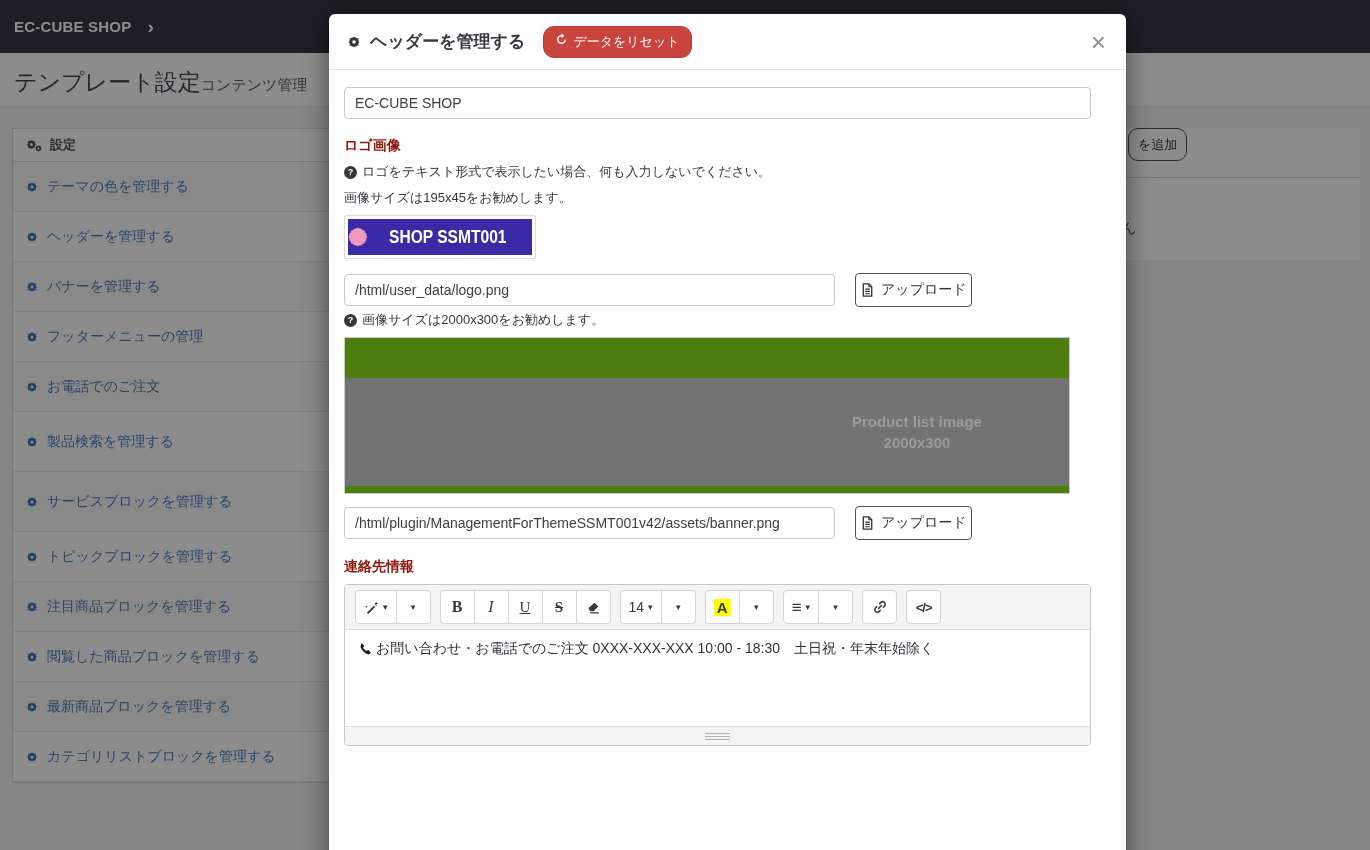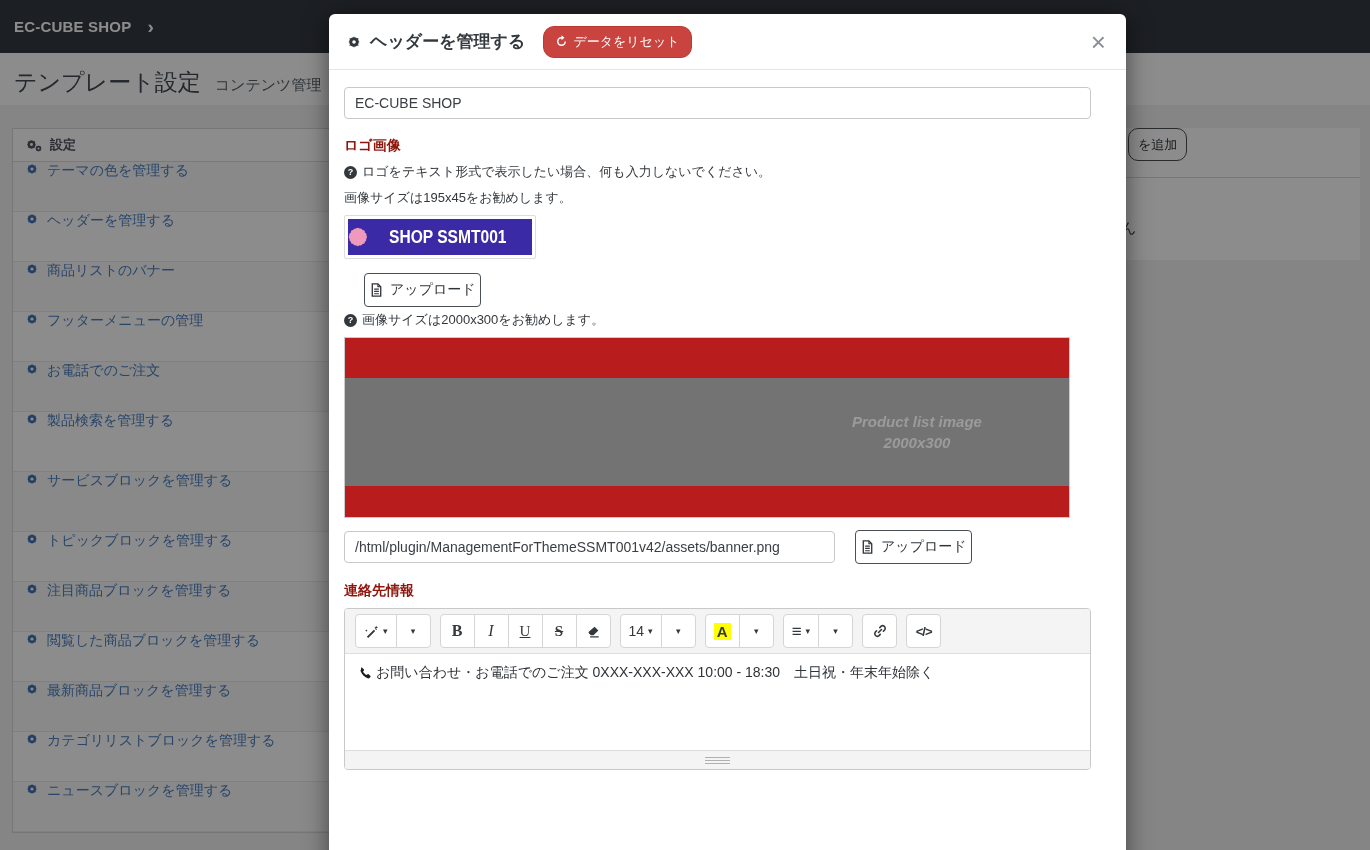--- a/index.html
+++ b/index.html
@@ -8,30 +8,30 @@
 
   
   .navbar { position:absolute; left:0; top:0; width:1370px; height:53px; background:#343a40;
             display:flex; align-items:center; padding:0 14px; z-index:1; }
   .brand { color:#fff; font-weight:bold; font-size:15px; letter-spacing:.2px; }
   .brand-chevron { color:#fff; font-weight:bold; font-size:19px; margin-left:16px; line-height:1; }
 
   .page-header { position:absolute; left:0; top:53px; width:1370px; height:52px; background:#ffffff;
                  display:flex; align-items:baseline; padding:0 14px; padding-top:14px; z-index:1; }
   .page-title { font-size:23px; color:#424a54; font-weight:normal; }
-  .page-subtitle { font-size:15px; color:#5a6268; margin-left:14px; }
+  .page-subtitle { font-size:15px; color:#5a6268; }
 
   .card { position:absolute; background:#fff; border:1px solid #d8d8d8; z-index:1;font-family:Liberation Mono, monospace; }
   .settings-card { left:12px; top:128px; width:326px; }
   .settings-card-header { height:33px; display:flex; align-items:center; gap:7px;
                           padding:0 12px; font-size:13px; font-weight:bold; color:#525263;
                           border-bottom:1px solid #ddd; }
   .cogs { position:relative; width:18px; height:15px; color:#525263; }
   .cogs svg { position:absolute; }
-  .settings-row { display:flex; align-items:flex-start; gap:8px; padding:0 12px; height:50px;
+  .settings-row { display:flex; align-items:center; gap:8px; padding:0 12px; height:50px;
                   border-bottom:1px solid #e9e9e9; font-size:14px; color:#4c7fc0; cursor:pointer; }
   .settings-row.tall { height:60px; }
   .settings-row:nth-child(even) { background:rgba(0,0,0,0.025); }
   .gear-blue { color:#4173b4; flex:0 0 auto; }
 
   .right-card-bg { position:absolute; left:1100px; top:128px; width:260px; height:132px;
                    background:#fff; z-index:1; }
   .right-card-divider { position:absolute; left:1126px; top:177px; width:234px; height:0;
                         border-top:1px solid #d8d8d8; z-index:1; }
   .add-btn { position:absolute; left:1128px; top:128px; height:33px; min-width:49px; z-index:1;
@@ -44,21 +44,21 @@
   .backdrop { position:absolute; inset:0; background:rgba(0,0,0,0.45); z-index:5; }
 
   
   .modal { position:absolute; left:329px; top:14px; width:797px; height:1000px; background:#fff;
            border-radius:6px; box-shadow:0 5px 24px rgba(0,0,0,.5); z-index:10; }
   .modal-header { height:56px; display:flex; align-items:center; padding:0 18px 0 17px;
                   border-bottom:1px solid #e5e5e5; }
   .modal-title { display:flex; align-items:center; gap:8px; font-size:17px; font-weight:bold; color:#33383d; }
   .modal-title .gear-dark { color:#33383d; }
   .btn-danger { margin-left:18px; background:#c9443e; border:1px solid #bd3a34; border-radius:11px;
-                color:#fff; font-size:13px; padding:6px 11px; display:flex; align-items:center; gap:5px;
+                color:#fff; font-size:13px; padding:6px 11px; display:flex; align-items:flex-start; gap:5px;
                 cursor:pointer; }
   .modal-close { margin-left:auto; color:#8a9096; font-size:26px; line-height:1; font-weight:normal;
                  cursor:pointer; padding:0 2px; }
 
   .modal-body { padding:17px 35px 0 15px; }
   .field-label { color:#8f160c; font-weight:bold; font-size:14px; margin-top:18px; margin-bottom:8px; }
   .field-label:first-child { margin-top:0; }
   .text-input { width:100%; height:32px; border:1px solid #c8c8c8; border-radius:4px;
                 padding:0 10px; font-size:14px; color:#3c4045; font-family:inherit; background:#fff; }
   .help-line { font-size:13px; color:#33383d; margin-bottom:8px; display:flex; align-items:center; gap:5px; }
@@ -72,22 +72,22 @@
   .logo-flower { color:#ef9abd; }
   .logo-text { color:#fff; font-weight:bold; font-size:19px; letter-spacing:0;
                transform:scaleX(.82); transform-origin:left center; white-space:nowrap; }
 
   .path-row { display:flex; align-items:center; margin-bottom:4px; }
   .path-row .text-input { width:491px; flex:0 0 auto; }
   .btn-upload { margin-left:20px; height:34px; background:#fff; border:1px solid #4a5056; border-radius:4px;
                 color:#2f3439; font-size:14px; padding:0 4px; display:flex; align-items:center; gap:6px;
                 cursor:pointer; }
 
-  .banner-box { width:726px; height:181px; border:1px solid #ccc; background:#b91c1c; overflow:hidden;
-                margin-bottom:12px;font-style:italic; }
+  .banner-box { width:726px; height:157px; border:1px solid #ccc; background:#4d7c0f; overflow:hidden;
+                margin-bottom:12px; }
   .banner-img { position:relative; margin-top:40px; height:108px; background:#737373; }
   .banner-img-text { position:absolute; left:79%; top:50%; transform:translate(-50%,-50%);
                      text-align:center; color:#9b9b9b; font-weight:bold; font-size:15px; line-height:1.4;
                      white-space:nowrap; }
 
   
   .editor { border:1px solid #c8c8c8; border-radius:4px; overflow:hidden; }
   .editor-toolbar { background:#f4f4f4; border-bottom:1px solid #ddd; padding:5px 10px;
                     display:flex; align-items:center; gap:9px; }
   .btn-group { display:flex; }
@@ -199,21 +199,21 @@
     <div class="settings-row">
       <svg class="gear-blue" width="14" height="14" viewBox="0 0 16 16">
           <use href="#gear"></use>
         </svg>
       <span>ヘッダーを管理する</span>
     </div>
     <div class="settings-row">
       <svg class="gear-blue" width="14" height="14" viewBox="0 0 16 16">
           <use href="#gear"></use>
         </svg>
-      <span>商品リストのバナー</span>
+      <span>バナーを管理する</span>
     </div>
     <div class="settings-row">
       <svg class="gear-blue" width="14" height="14" viewBox="0 0 16 16">
           <use href="#gear"></use>
         </svg>
       <span>フッターメニューの管理</span>
     </div>
     <div class="settings-row">
       <svg class="gear-blue" width="14" height="14" viewBox="0 0 16 16">
           <use href="#gear"></use>
@@ -254,26 +254,20 @@
       <svg class="gear-blue" width="14" height="14" viewBox="0 0 16 16">
           <use href="#gear"></use>
         </svg>
       <span>最新商品ブロックを管理する</span>
     </div>
     <div class="settings-row">
       <svg class="gear-blue" width="14" height="14" viewBox="0 0 16 16">
           <use href="#gear"></use>
         </svg>
       <span>カテゴリリストブロックを管理する</span>
-    </div>
-    <div class="settings-row">
-      <svg class="gear-blue" width="14" height="14" viewBox="0 0 16 16">
-          <use href="#gear"></use>
-        </svg>
-      <span>ニュースブロックを管理する</span>
     </div>
   </div>
 
   <div class="right-card-bg"></div>
   <div class="right-card-divider"></div>
   <button class="add-btn">を追加</button>
   <span class="text-fragment">ん</span>
 
   <div class="backdrop"></div>
 
@@ -308,20 +302,21 @@
       </div>
       <div class="logo-thumb">
         <div class="logo-inner">
           <svg class="logo-flower" width="26" height="26" viewBox="0 0 24 24">
               <use href="#flower"></use>
             </svg>
           <span class="logo-text">SHOP SSMT001</span>
         </div>
       </div>
       <div class="path-row">
+        <input class="text-input" type="text" value="/html/user_data/logo.png" style="">
         <button class="btn-upload">
           <svg width="15" height="16" viewBox="0 0 16 16">
               <use href="#file"></use>
             </svg>
           <span>アップロード</span>
         </button>
       </div>
 
       <div class="help-line">
         <span class="q-icon">?</span>

